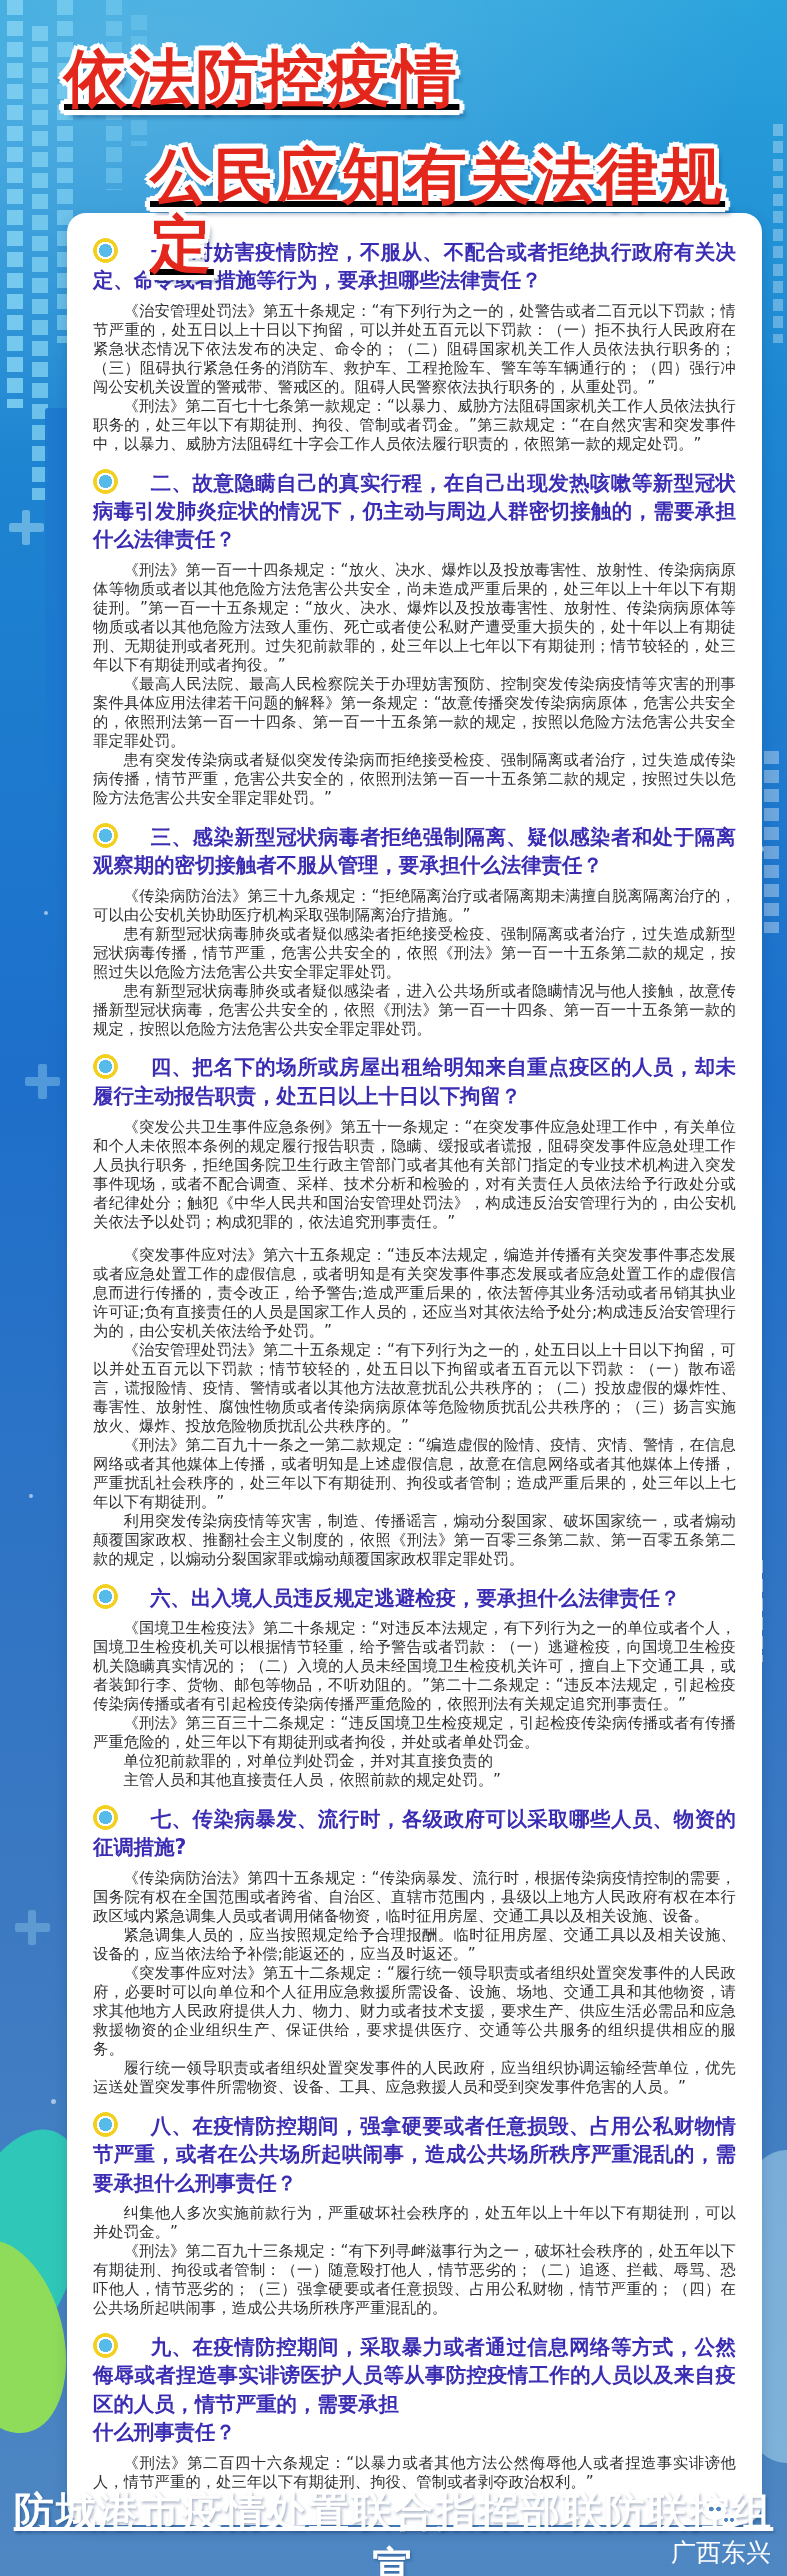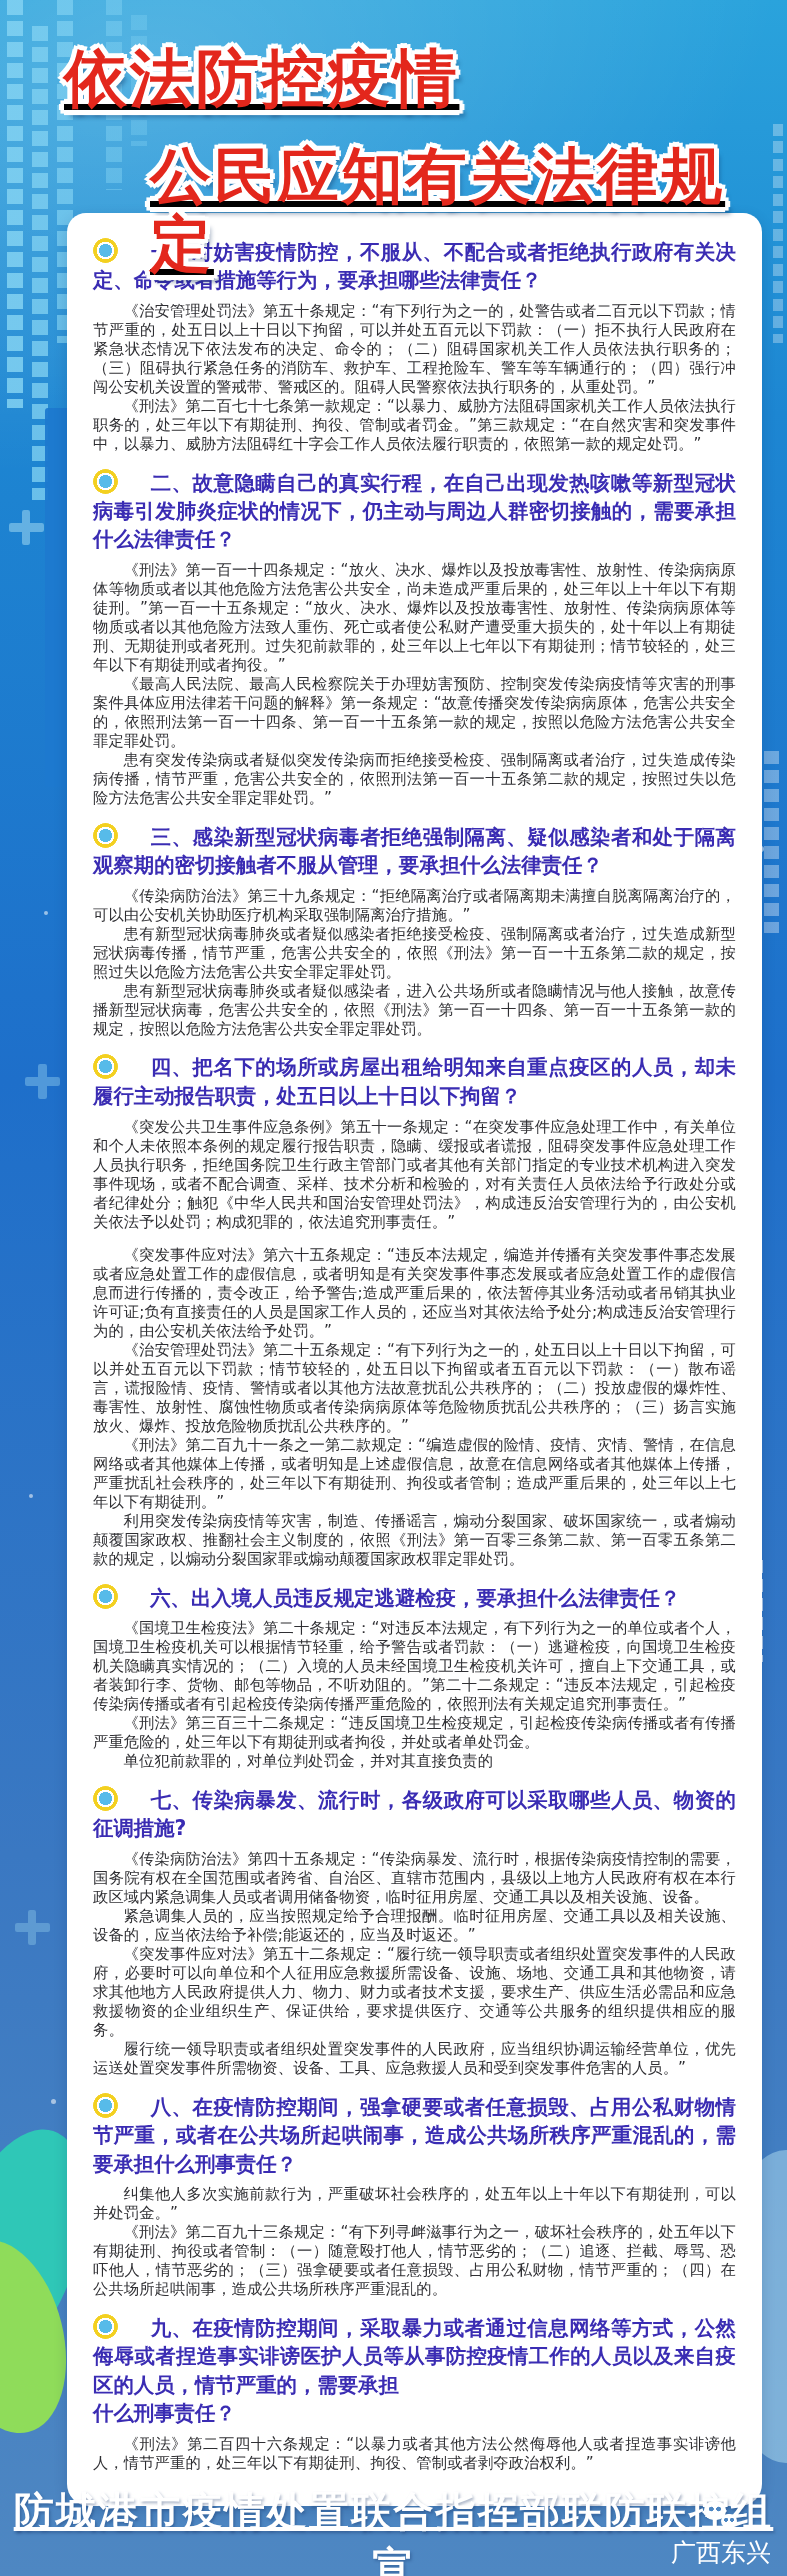--- a/index.html
+++ b/index.html
@@ -170,20 +170,21 @@
   </section>
 
   <section class="qa">
     <div class="q">
       <span class="bullet"></span><span class="q-text">六、出入境人员违反规定逃避检疫，要承担什么法律责任？</span>
     </div>
     <div class="body">
             <p class="para">《国境卫生检疫法》第二十条规定：“对违反本法规定，有下列行为之一的单位或者个人，国境卫生检疫机关可以根据情节轻重，给予警告或者罚款：（一）逃避检疫，向国境卫生检疫机关隐瞒真实情况的；（二）入境的人员未经国境卫生检疫机关许可，擅自上下交通工具，或者装卸行李、货物、邮包等物品，不听劝阻的。”第二十二条规定：“违反本法规定，引起检疫传染病传播或者有引起检疫传染病传播严重危险的，依照刑法有关规定追究刑事责任。”</p>
             <p class="para">《刑法》第三百三十二条规定：“违反国境卫生检疫规定，引起检疫传染病传播或者有传播严重危险的，处三年以下有期徒刑或者拘役，并处或者单处罚金。</p>
             <p class="para">单位犯前款罪的，对单位判处罚金，并对其直接负责的</p>
+            <p class="para">主管人员和其他直接责任人员，依照前款的规定处罚。”</p>
           </div>
   </section>
 
   <section class="qa">
     <div class="q">
       <span class="bullet"></span><span class="q-text">七、传染病暴发、流行时，各级政府可以采取哪些人员、物资的征调措施?</span>
     </div>
     <div class="body">
             <p class="para">《传染病防治法》第四十五条规定：“传染病暴发、流行时，根据传染病疫情控制的需要，国务院有权在全国范围或者跨省、自治区、直辖市范围内，县级以上地方人民政府有权在本行政区域内紧急调集人员或者调用储备物资，临时征用房屋、交通工具以及相关设施、设备。</p>
             <p class="para">紧急调集人员的，应当按照规定给予合理报酬。临时征用房屋、交通工具以及相关设施、设备的，应当依法给予补偿;能返还的，应当及时返还。”</p>

